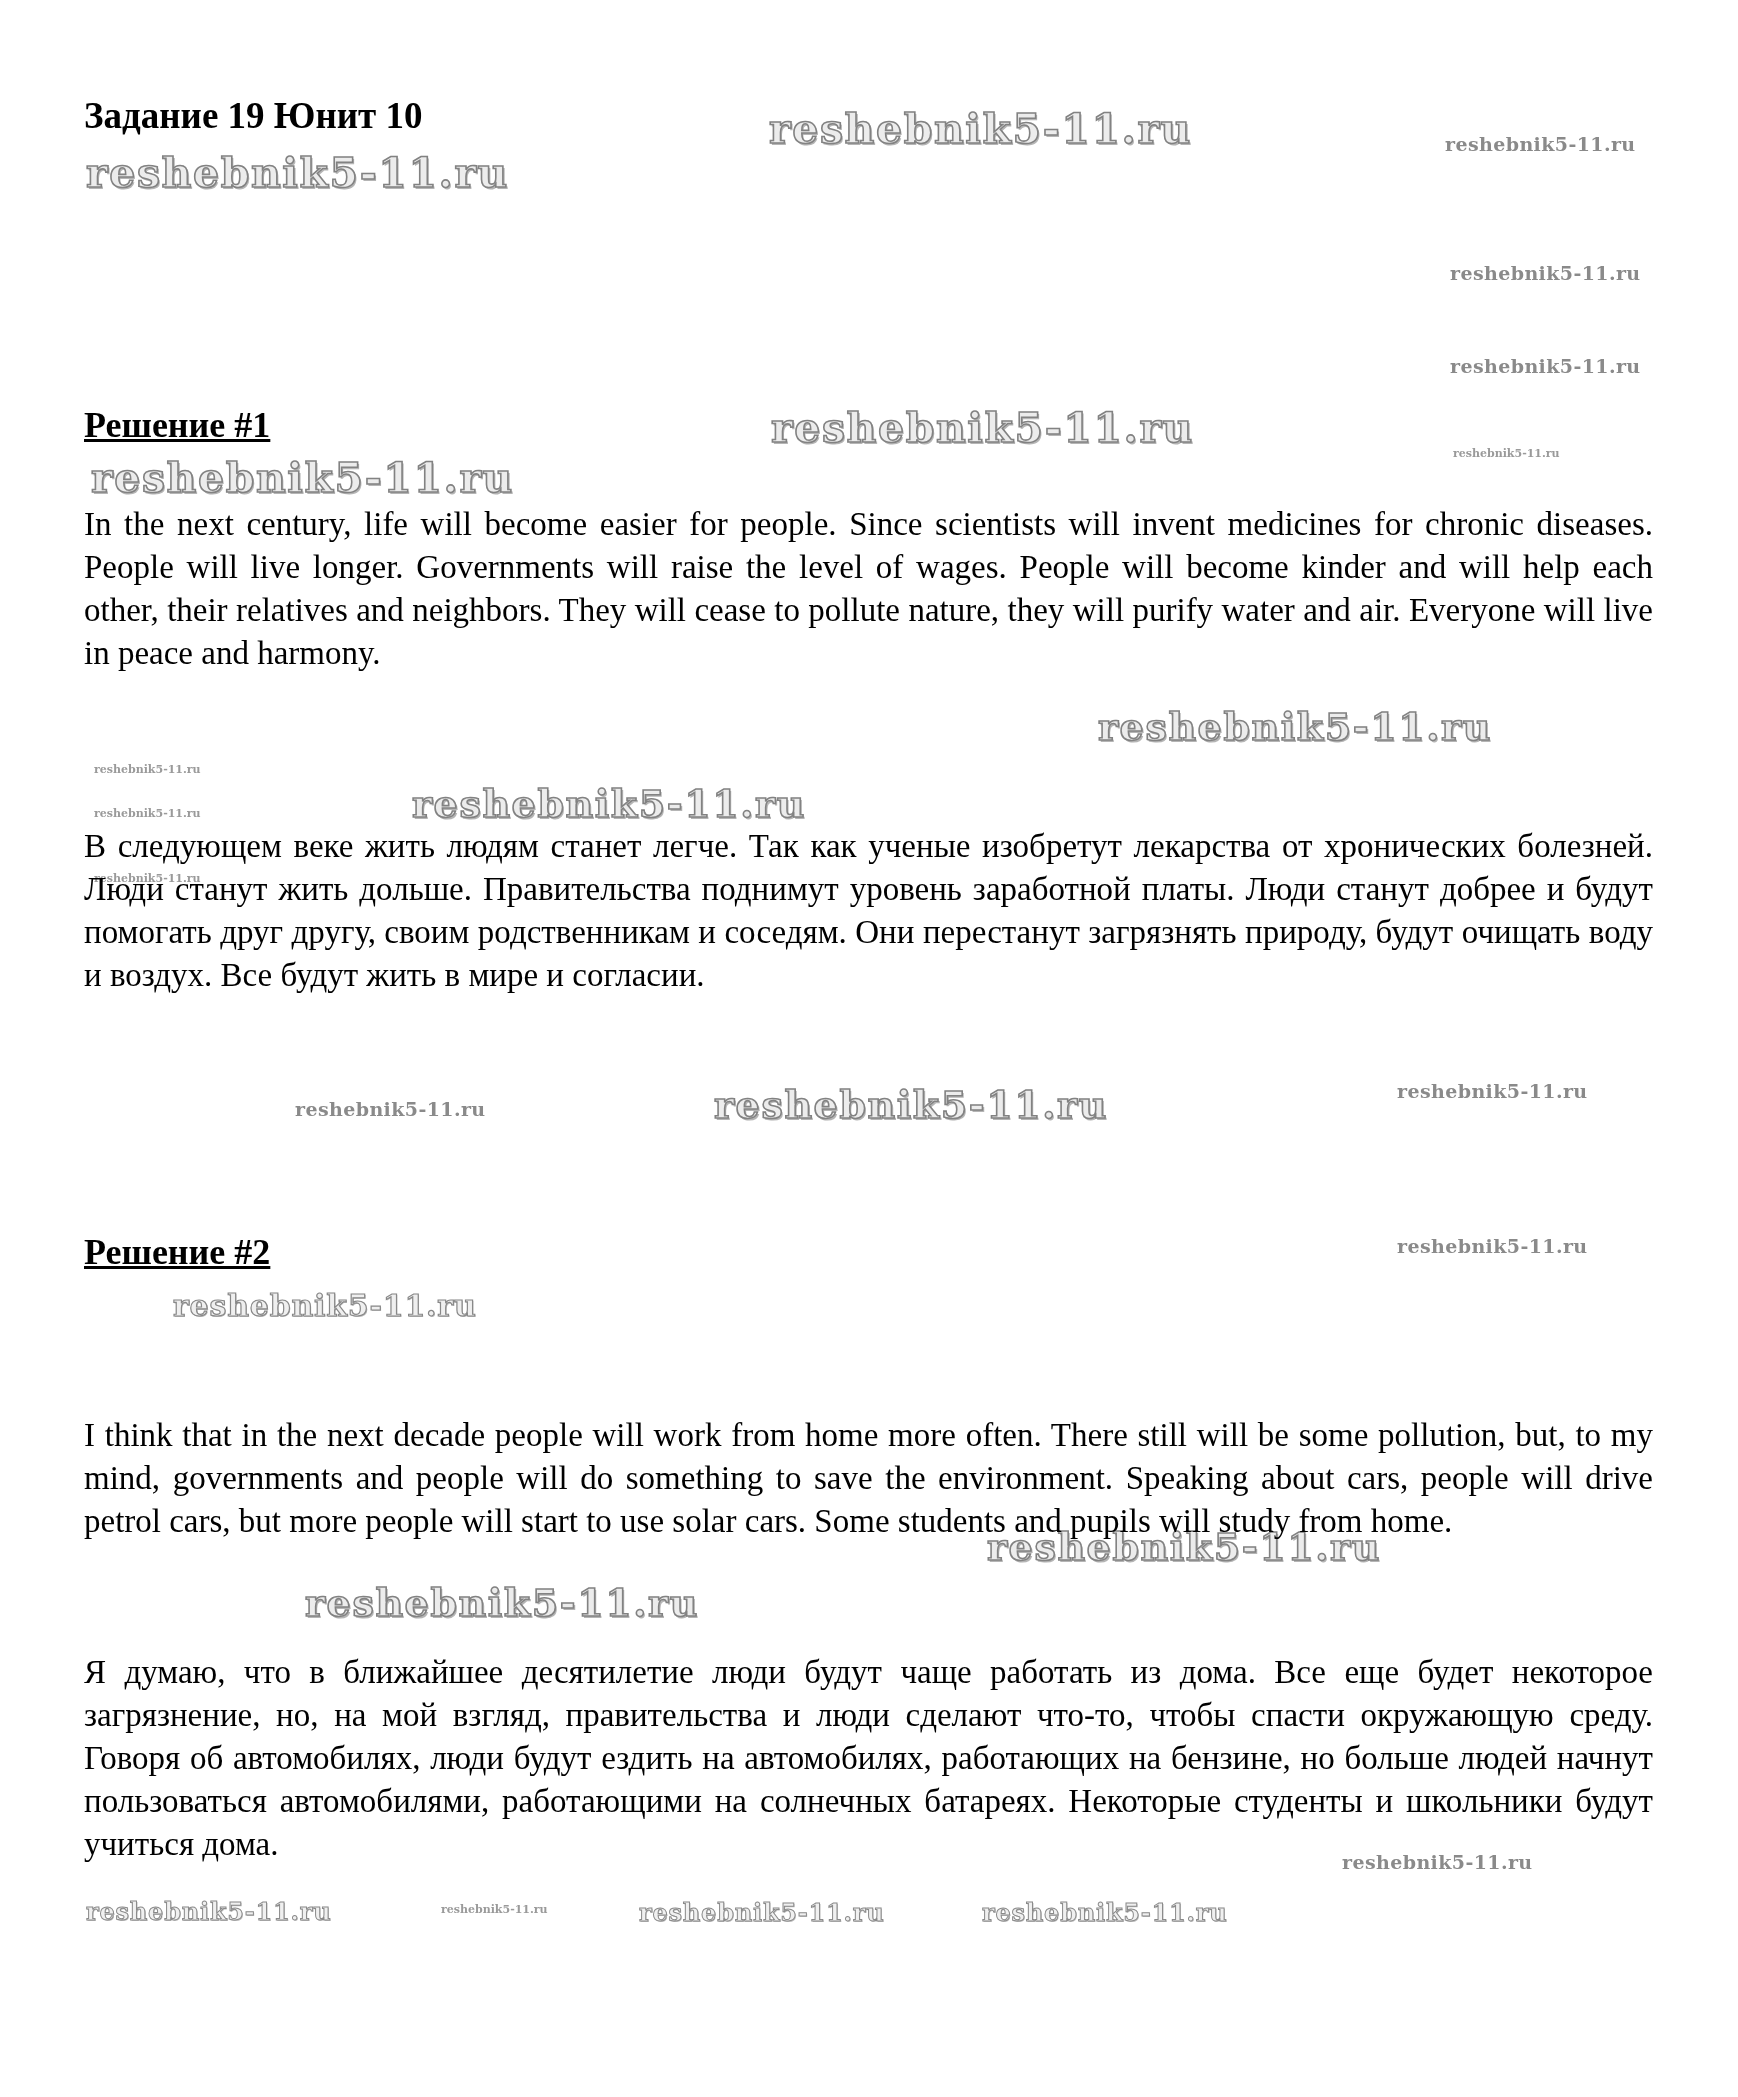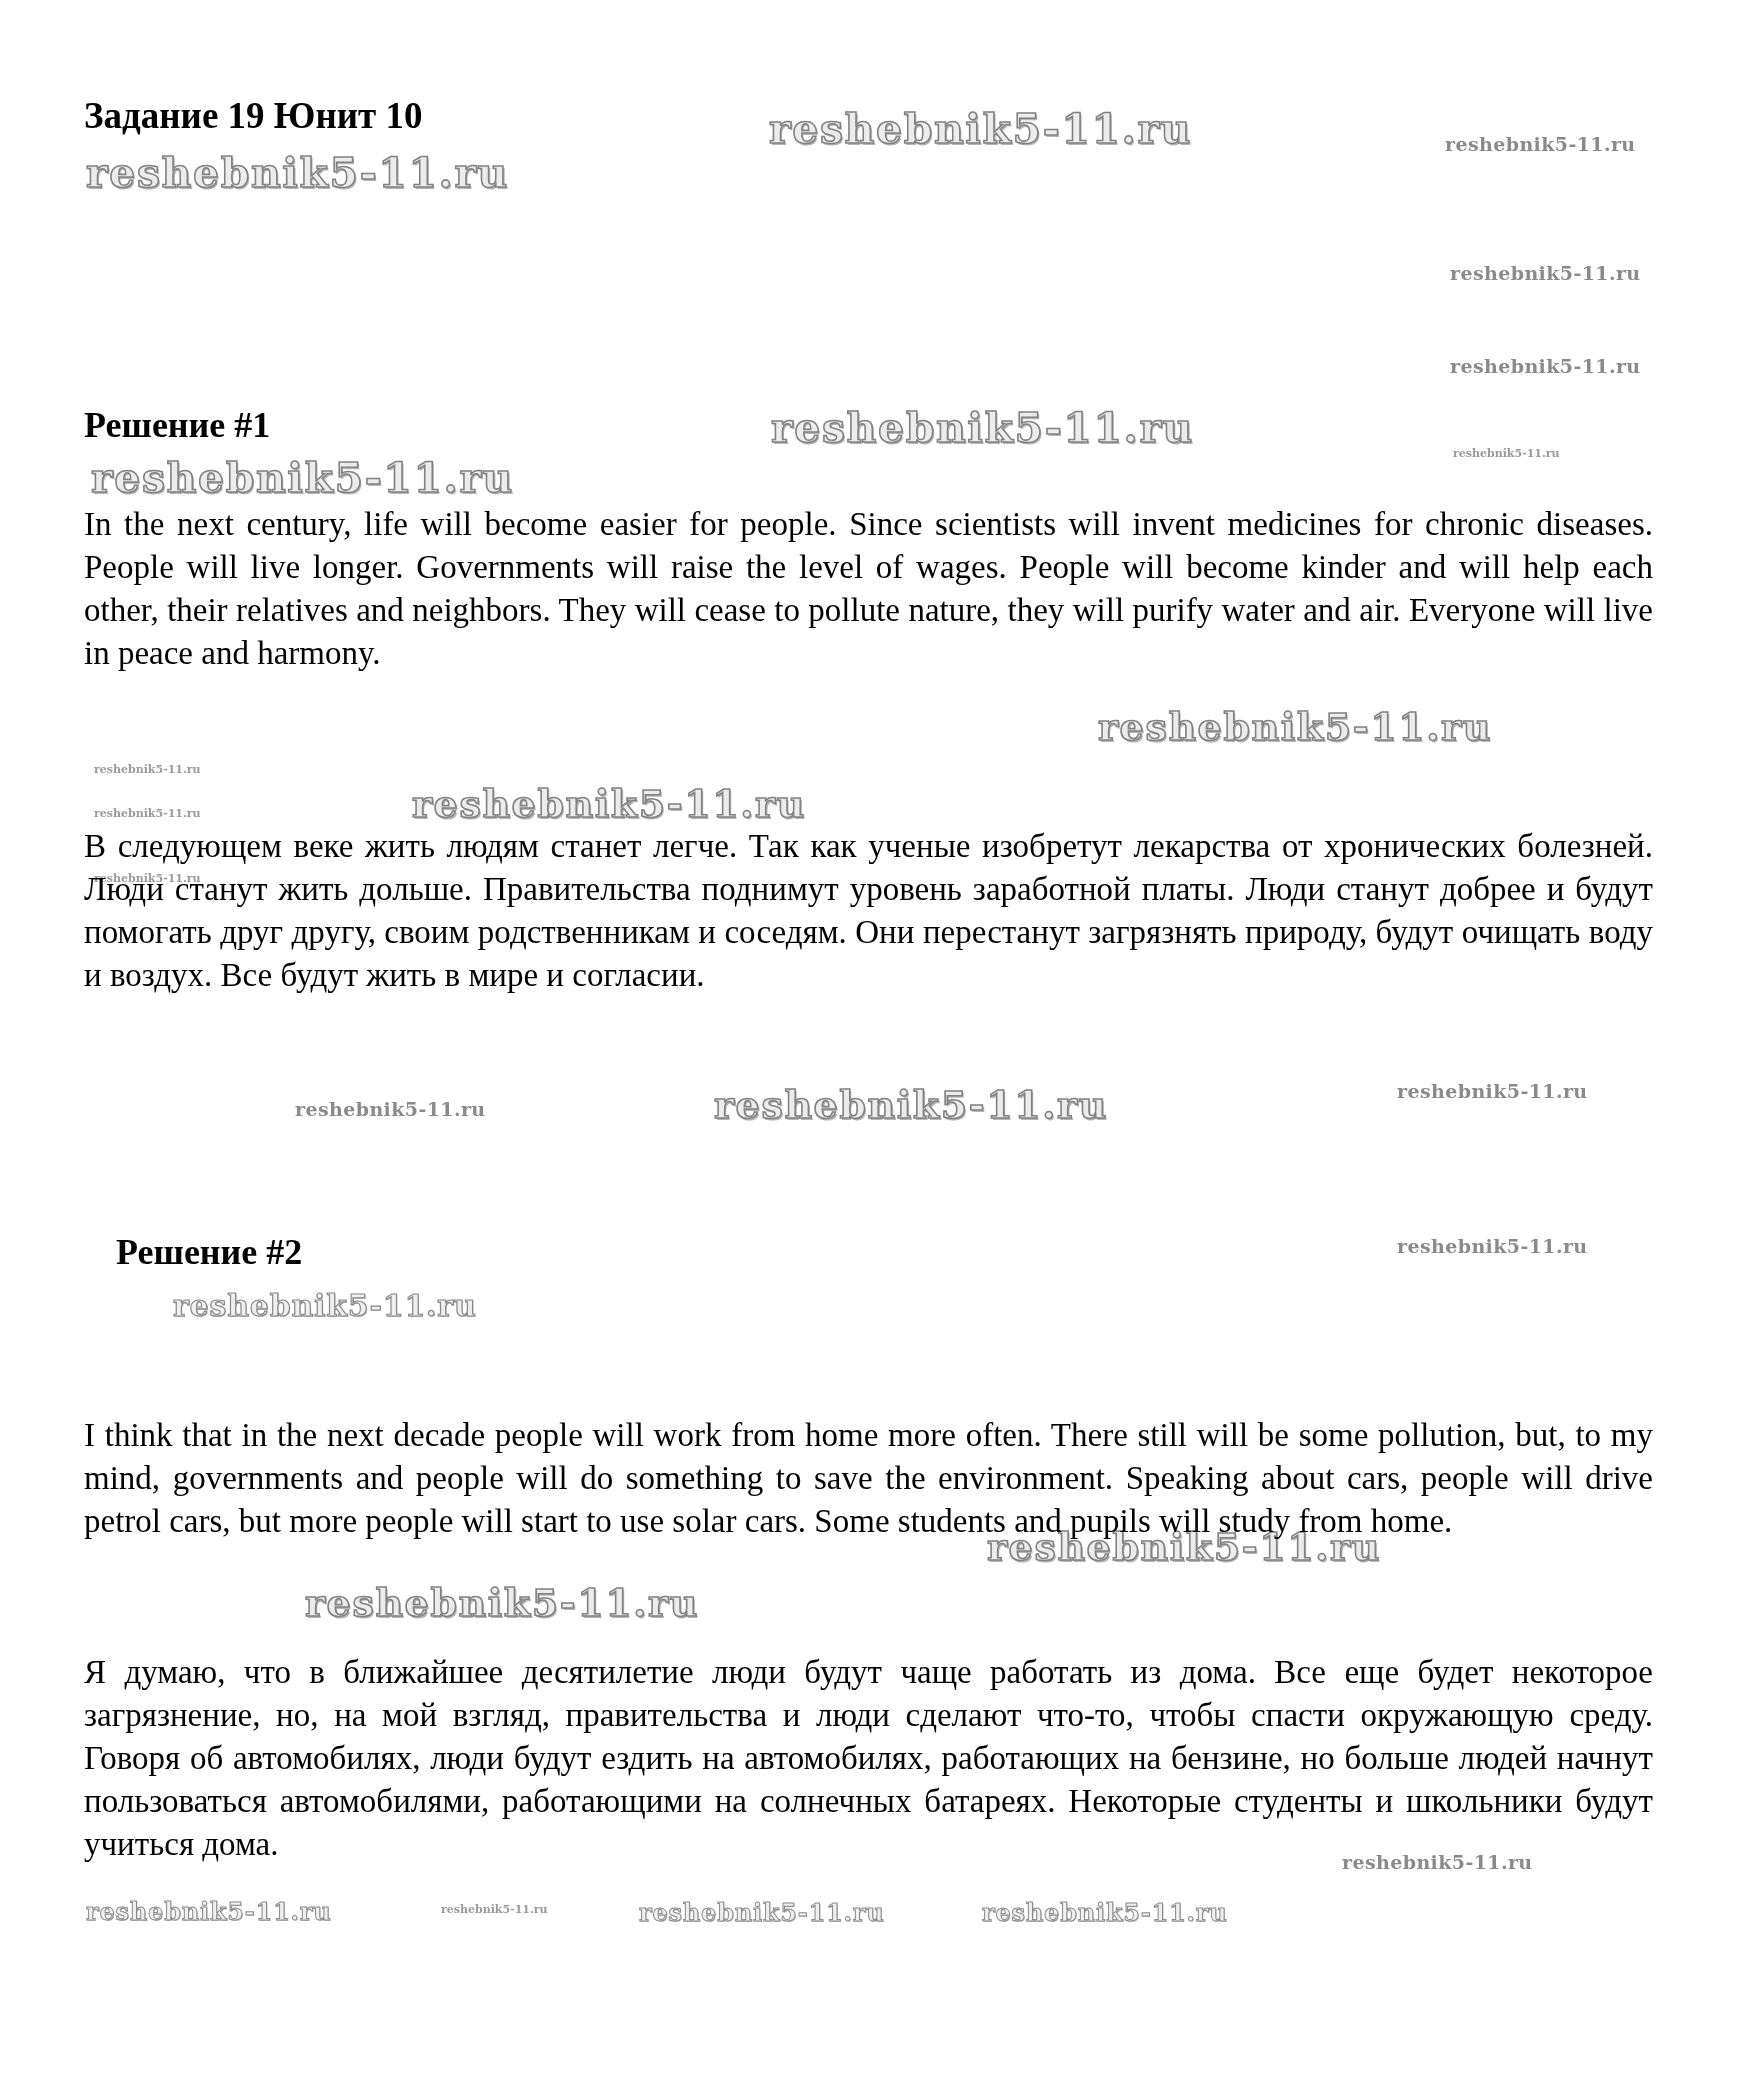--- a/index.html
+++ b/index.html
@@ -19,20 +19,21 @@
   .abs { position: absolute; }
   .h-title {
     font-size: 37px;
     font-weight: bold;
     white-space: nowrap;
   }
   .h-solution {
     font-size: 36px;
     font-weight: bold;
     white-space: nowrap;
+    text-decoration: underline;
   }
   .para {
     width: 1569px;
     font-size: 33px;
     line-height: 43px;
     text-align: justify;
   }
   
   .wm {
     position: absolute;
@@ -115,20 +116,20 @@
 
   <div class="abs h-title" style="left:84px; top:94px;text-align:right;">Задание 19 Юнит 10</div>
 
 
   <div class="abs h-solution" style="left:84px; top:404px;">Решение #1</div>
 
   <div class="abs para" style="left:84px; top:503px;">In the next century, life will become easier for people. Since scientists will invent medicines for chronic diseases. People will live longer. Governments will raise the level of wages. People will become kinder and will help each other, their relatives and neighbors. They will cease to pollute nature, they will purify water and air. Everyone will live in peace and harmony.</div>
 
   <div class="abs para" style="left:84px; top:825px;">В следующем веке жить людям станет легче. Так как ученые изобретут лекарства от хронических болезней. Люди станут жить дольше. Правительства поднимут уровень заработной платы. Люди станут добрее и будут помогать друг другу, своим родственникам и соседям. Они перестанут загрязнять природу, будут очищать воду и воздух. Все будут жить в мире и согласии.</div>
 
-  <div class="abs h-solution" style="left:84px; top:1231px;margin-left:32px;">Решение #2</div>
+  <div class="abs h-solution" style="left:84px; top:1231px;">Решение #2</div>
 
   <div class="abs para" style="left:84px; top:1414px;">I think that in the next decade people will work from home more often. There still will be some pollution, but, to my mind, governments and people will do something to save the environment. Speaking about cars, people will drive petrol cars, but more people will start to use solar cars. Some students and pupils will study from home.</div>
 
   <div class="abs para" style="left:84px; top:1651px;">Я думаю, что в ближайшее десятилетие люди будут чаще работать из дома. Все еще будет некоторое загрязнение, но, на мой взгляд, правительства и люди сделают что-то, чтобы спасти окружающую среду. Говоря об автомобилях, люди будут ездить на автомобилях, работающих на бензине, но больше людей начнут пользоваться автомобилями, работающими на солнечных батареях. Некоторые студенты и школьники будут учиться дома.</div>
 
 </div>
 
 
 </body></html>

